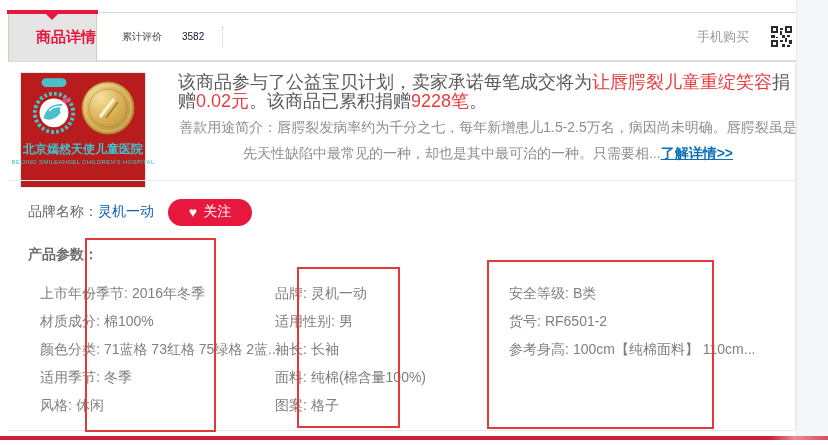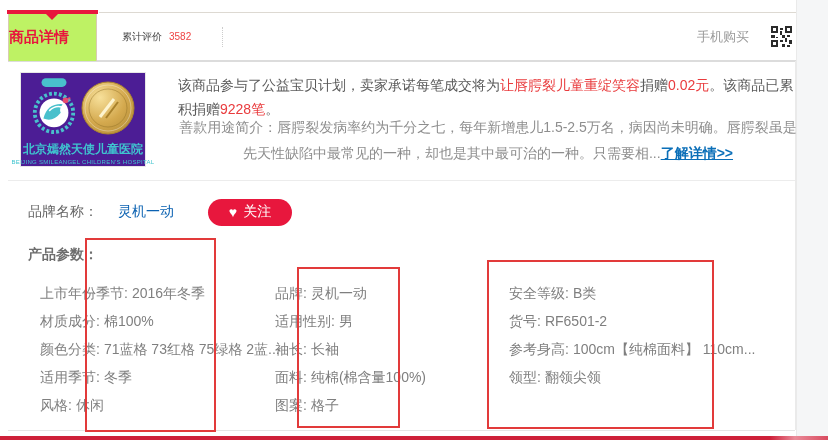--- a/index.html
+++ b/index.html
@@ -4,45 +4,45 @@
 <style>
   html,body{margin:0;padding:0;background:#fff;}
   body{font-family:"Liberation Sans","DejaVu Sans",sans-serif;}
   .page{position:relative;width:828px;height:445px;background:#fff;overflow:hidden;}
 
   
   .gutter{position:absolute;left:796px;top:0;width:32px;height:436px;background:#f5f6f7;border-left:1px solid #eaeaea;box-sizing:border-box;}
 
   
   .hairline-top{position:absolute;left:99px;top:12px;width:697px;height:1px;background:#ddd9d2;}
-  .tab-active{position:absolute;left:8px;top:13px;width:89px;height:48px;background:#bef264;border-left:1px solid #d9ccb2;border-right:1px solid #d9ccb2;box-sizing:border-box;text-align:left;line-height:48px;font-size:15px;font-weight:bold;color:#e8173d;cursor:pointer;z-index:2;}
+  .tab-active{position:absolute;left:8px;top:13px;width:89px;height:48px;background:#e5e5e5;border-left:1px solid #d9ccb2;border-right:1px solid #d9ccb2;box-sizing:border-box;text-align:right;line-height:48px;font-size:15px;font-weight:bold;color:#e8173d;cursor:pointer;z-index:2;}
   .tab-topbar{position:absolute;left:7px;top:10px;width:91px;height:4px;background:#e8173d;z-index:3;}
   .tab-arrow{position:absolute;left:46px;top:14px;width:0;height:0;border-left:6px solid transparent;border-right:6px solid transparent;border-top:6px solid #e8173d;z-index:3;}
   .tab-reviews{position:absolute;left:112px;top:13px;height:47px;display:flex;align-items:center;padding:0 10px;font-size:10px;color:#404040;cursor:pointer;}
-  .tab-reviews .count{color:#ef4444;margin-left:7px;}
+  .tab-reviews .count{color:#0f172a;margin-left:20px;}
   .dotted-sep{position:absolute;left:222px;top:27px;height:20px;width:0;border-left:1px dotted #ccc;}
   .mobile-buy{position:absolute;left:697px;top:13px;height:47px;display:flex;align-items:center;gap:22px;cursor:pointer;}
   .mobile-buy .mb-label{font-size:13px;color:#9a9a9a;}
   .chev{width:0;height:0;border-left:5px solid transparent;border-right:5px solid transparent;border-top:6px solid #b7b7b7;}
   .tabbar-bottom{position:absolute;left:8px;top:60px;width:789px;height:2px;background:#dcdcdc;}
   .panel-right-border{position:absolute;left:795px;top:61px;width:1px;height:369px;background:#eaeaea;}
 
   
-  .logo-box{position:absolute;left:20px;top:72px;width:126px;height:95px;border:1px solid #e7e7e7;box-sizing:border-box;background:#4c1d95;display:flex;flex-direction:column;align-items:center;}
+  .logo-box{position:absolute;left:20px;top:72px;width:126px;height:116px;border:1px solid #e7e7e7;box-sizing:border-box;background:#b91c1c;display:flex;flex-direction:column;align-items:center;}
   .emblems{display:flex;align-items:center;gap:2px;margin-top:4px;}
   .cn-name{font-size:12px;font-weight:bold;color:#3fc4cf;white-space:nowrap;margin-top:2px;}
   .en-name{font-size:6px;color:#3fc4cf;white-space:nowrap;letter-spacing:.3px;margin-top:1px;}
-  .charity-line1{position:absolute;left:178px;top:73px;width:620px;font-size:14px;line-height:24px;color:#5a5a5a;}
+  .charity-line1{position:absolute;left:178px;top:73px;width:620px;font-size:18px;line-height:19px;color:#5a5a5a;}
   .charity-line1 .red{color:#e93b3d;}
   .charity-desc{position:absolute;left:178px;top:114px;width:620px;font-size:14px;line-height:26px;color:#8e8e8e;text-align:center;}
   .charity-desc .detail-link{color:#0b6fb8;font-weight:bold;cursor:pointer;text-decoration:underline;}
   .divider-charity{position:absolute;left:8px;top:180px;width:787px;height:1px;background:#ececec;}
 
   
-  .brand-row{position:absolute;left:28px;top:197px;height:30px;display:flex;align-items:center;gap:20px;}
+  .brand-row{position:absolute;left:28px;top:197px;height:30px;display:flex;align-items:center;}
   .brand-label{font-size:14px;color:#666;}
   .brand-name{font-size:14px;color:#0b62b2;cursor:pointer;}
   .follow-btn{margin-left:14px;width:84px;height:27px;border-radius:15px;background:#e8173d;color:#fff;display:flex;align-items:center;justify-content:center;gap:6px;font-size:14px;cursor:pointer;}
   .follow-btn .heart{font-size:14px;line-height:1;}
 
   
   .params-title{position:absolute;left:28px;top:246px;font-size:14px;color:#6e6e6e;font-weight:bold;}
   .pcol{position:absolute;top:279px;margin-left:12px;}
   .pcol1{left:28px;}
   .pcol2{left:263px;}
@@ -166,21 +166,20 @@
     <div class="prow"><span>适用性别:</span><span class="pvalue">男</span></div>
     <div class="prow"><span>袖长:</span><span class="pvalue">长袖</span></div>
     <div class="prow"><span>面料:</span><span class="pvalue">纯棉(棉含量100%)</span></div>
     <div class="prow"><span>图案:</span><span class="pvalue">格子</span></div>
   </div>
 
   <div class="pcol pcol3">
     <div class="prow"><span>安全等级:</span><span class="pvalue">B类</span></div>
     <div class="prow"><span>货号:</span><span class="pvalue">RF6501-2</span></div>
     <div class="prow"><span>参考身高:</span><span class="pvalue">100cm【纯棉面料】 110cm...</span></div>
-    <div class="prow"><span>领型:</span><span class="pvalue">翻领尖领</span></div>
   </div>
 
   <div class="anno anno1"></div>
   <div class="anno anno2"></div>
   <div class="anno anno3"></div>
 
   <div class="panel-bottom"></div>
   <div class="red-bar"></div>
   <div class="gutter"></div>
 

